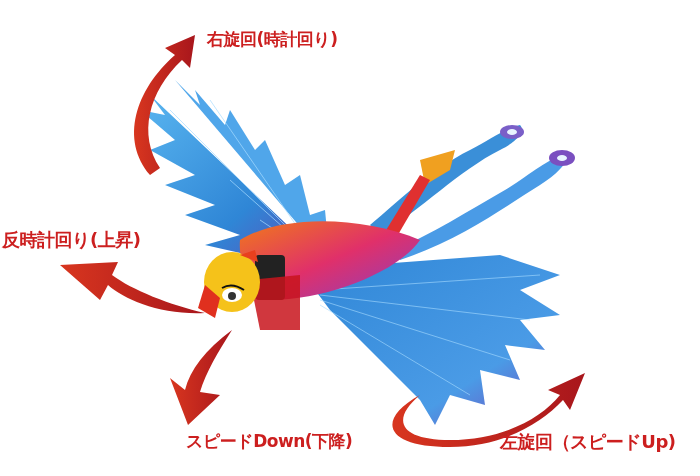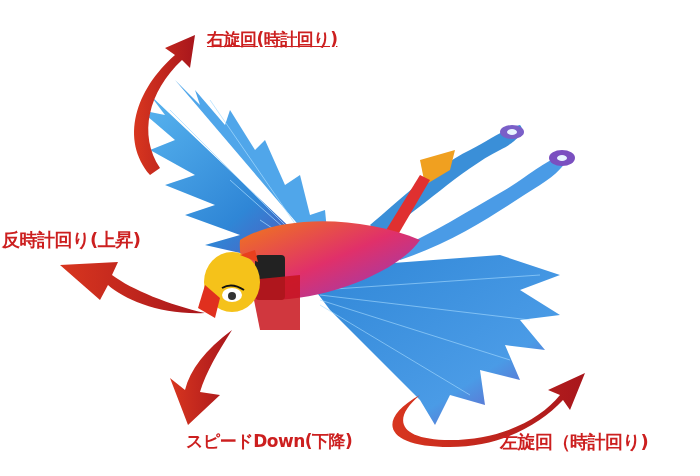--- a/index.html
+++ b/index.html
@@ -1,19 +1,19 @@
 <!DOCTYPE html>
 <html><head>
 <meta charset="utf-8">
 <style>
   html, body { margin:0; padding:0; background:#ffffff; }
   body { width:700px; height:476px; position:relative; overflow:hidden;
          font-family:"DejaVu Sans","Liberation Sans",sans-serif; }
   .label { position:absolute; color:#cc1f1f; font-weight:bold; white-space:nowrap; letter-spacing:-0.5px; }
-  #lbl-right-turn { left:207px; top:28px; font-size:17px;text-decoration:underline; }
+  #lbl-right-turn { left:207px; top:28px; font-size:17px; }
   #lbl-speed-up  { left:2px;   top:228px; font-size:18px; }
   #lbl-speed-down{ left:186px; top:430px; font-size:17px; }
   #lbl-left-turn { left:500px; top:430px; font-size:18px; }
   svg.scene { position:absolute; left:0; top:0; }
 </style>
 </head>
 <body>
 
 <svg class="scene" width="700" height="476" viewBox="0 0 700 476">
   <defs>
@@ -96,13 +96,13 @@
     <path d="M232,330 C205,350 190,370 185,390 L170,378 L188,425 L220,395 L200,392 C206,372 218,352 232,330 Z" fill="url(#redArrow)"></path>
   </g>
   <g>
     <path d="M420,395 C390,420 400,440 450,440 C500,440 540,420 560,395 L548,390 L585,373 L570,410 L563,400 C540,425 500,447 450,447 C385,447 375,420 420,395 Z" fill="url(#redArrow)"></path>
   </g>
 </svg>
 
 <div class="label" id="lbl-right-turn">右旋回(時計回り)</div>
 <div class="label" id="lbl-speed-up">反時計回り(上昇)</div>
 <div class="label" id="lbl-speed-down">スピードDown(下降)</div>
-<div class="label" id="lbl-left-turn">左旋回（時計回り)</div>
+<div class="label" id="lbl-left-turn">左旋回（スピードUp)</div>
 
 </body></html>

